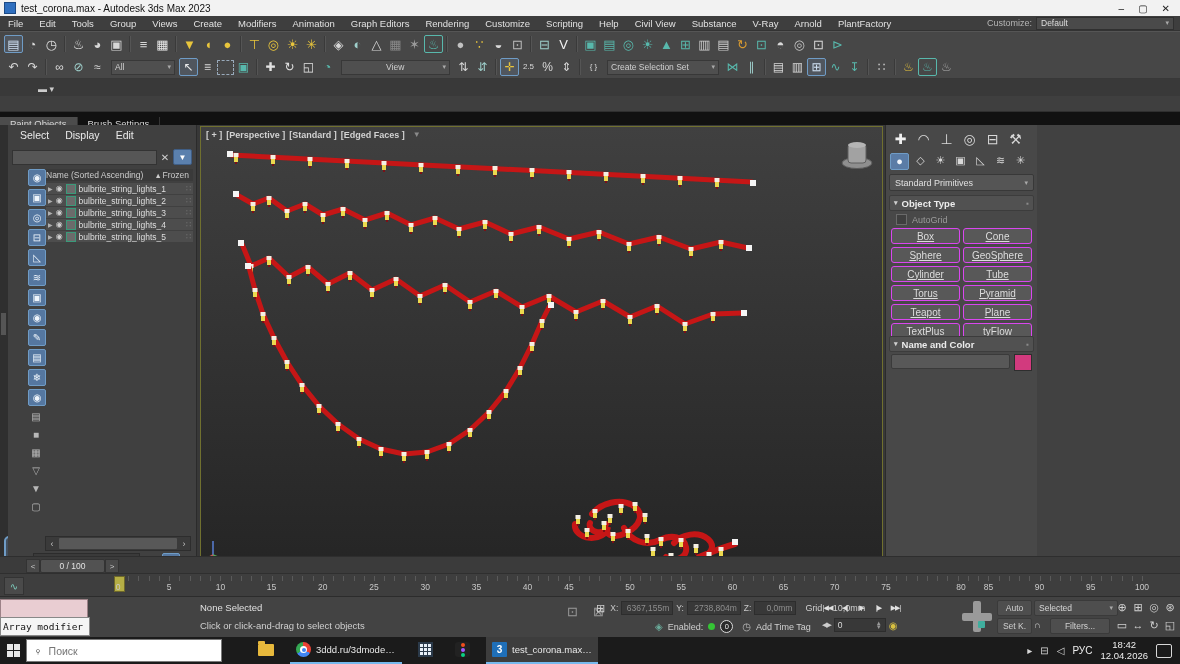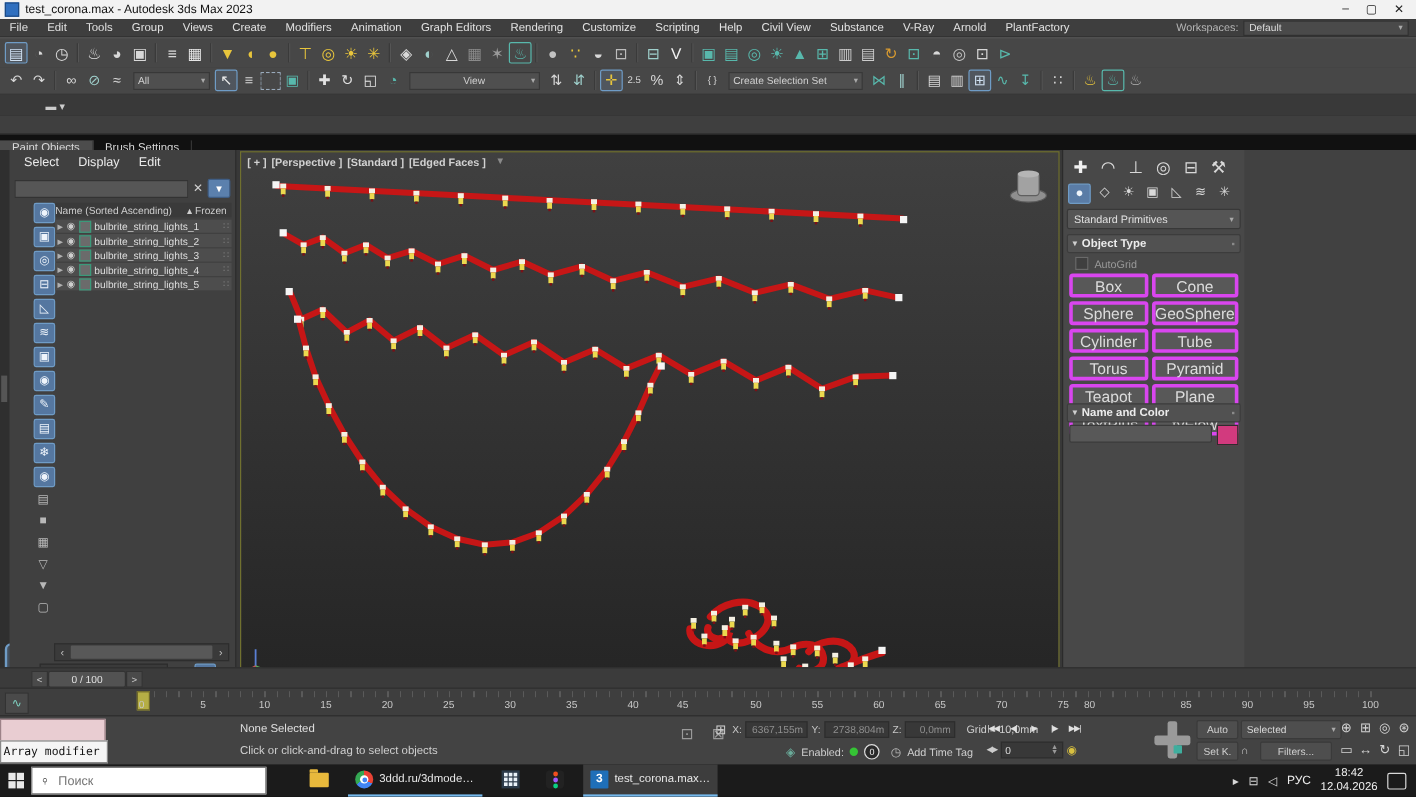--- a/index.html
+++ b/index.html
@@ -109,22 +109,22 @@
   .rollout{position:absolute;left:3px;right:4px;height:14px;background:#515151;border:1px solid #3c3c3c;
            border-radius:2px;display:flex;align-items:center;font-size:9.5px;font-weight:bold;color:#ececec;}
   .rollout .tri{font-size:7px;margin:0 4px;color:#cfcfcf;}
   .rollout .pin{margin-left:auto;margin-right:4px;color:#8a8a8a;font-size:8px;}
   #ro-objtype{top:70px;align-items:center;}
   #autogrid-row{position:absolute;left:10px;top:89px;display:flex;align-items:center;gap:5px;}
   #autogrid-box{width:9px;height:9px;background:#3f3f3f;border:1px solid #6a6a6a;}
   #autogrid-lbl{color:#9a9a9a;font-size:9px;}
   #objbuttons{position:absolute;left:5px;right:6px;top:103px;display:grid;
               grid-template-columns:1fr 1fr;gap:3px;}
-  .objbtn{height:14px;background:#585858;border:3px solid #d946ef;border-radius:3px;color:#dcdcdc;
-          font-size:13px;display:flex;align-items:center;justify-content:center;}
+  .objbtn{height:14px;background:#585858;border:1px solid #d946ef;border-radius:3px;color:#dcdcdc;
+          font-size:10px;display:flex;align-items:center;justify-content:center;text-decoration:underline;}
   #ro-namecolor{top:211px;}
   #name-row{position:absolute;left:5px;right:6px;top:229px;height:15px;display:flex;gap:4px;}
   #obj-name-field{flex:1;background:#585858;border:1px solid #3a3a3a;border-radius:2px;}
   #color-swatch{width:16px;height:15px;border:1px solid #2e2e2e;}
 
   
   #slider-row{top:556px;height:17px;background:#3b3b3b;border-top:1px solid #2e2e2e;}
   #ts-prev,#ts-next{position:absolute;top:2px;width:12px;height:12px;background:#4a4a4a;border:1px solid #333;
      color:#ccc;font-size:8px;display:flex;align-items:center;justify-content:center;}
   #ts-prev{left:26px;} #ts-next{left:105px;}
@@ -253,21 +253,21 @@
         <span class="menu-item">Customize</span>
         <span class="menu-item">Scripting</span>
         <span class="menu-item">Help</span>
         <span class="menu-item">Civil View</span>
         <span class="menu-item">Substance</span>
         <span class="menu-item">V-Ray</span>
         <span class="menu-item">Arnold</span>
         <span class="menu-item">PlantFactory</span>
       </div>
     <div id="workspaces">
-      <span class="lbl">Workspaces:</span>
+      <span class="lbl">Customize:</span>
       <div id="workspace-dd">
         <span>Default</span>
         <span style="font-size:7px;color:#aaa;">▾</span>
       </div>
     </div>
   </div>
 
   <div id="tb1" class="band">
     <div class="igroup">
         <span class="ticon hl" style="color: rgb(207, 224, 242);">▤</span>
@@ -876,21 +876,21 @@
         <span class="tick" style="left: 395.2px;">30</span>
         <span class="tick" style="left: 446.4px;">35</span>
         <span class="tick" style="left: 497.6px;">40</span>
         <span class="tick" style="left: 539px;">45</span>
         <span class="tick" style="left: 600px;">50</span>
         <span class="tick" style="left: 651.2px;">55</span>
         <span class="tick" style="left: 702.4px;">60</span>
         <span class="tick" style="left: 753.6px;">65</span>
         <span class="tick" style="left: 804.8px;">70</span>
         <span class="tick" style="left: 856px;">75</span>
-        <span class="tick" style="left: 878px;">80</span>
+        <span class="tick" style="left: 931px;">80</span>
         <span class="tick" style="left: 958.4px;">85</span>
         <span class="tick" style="left: 1009.6px;">90</span>
         <span class="tick" style="left: 1060.8px;">95</span>
         <span class="tick" style="left: 1112px;">100</span>
       </div>
   </div>
 
   <div id="statusbar" class="band">
     <div id="listener-pink"></div>
     <div id="listener-white">Array modifier</div>

